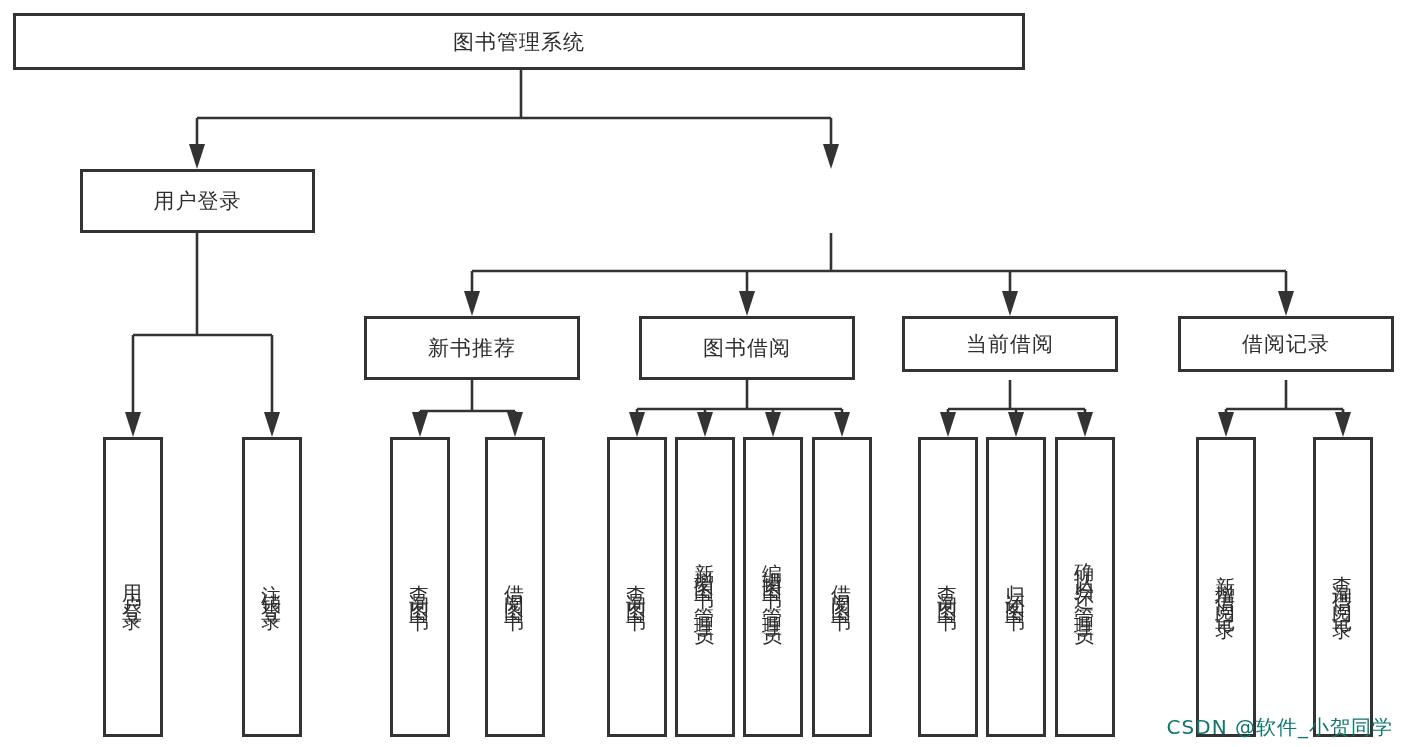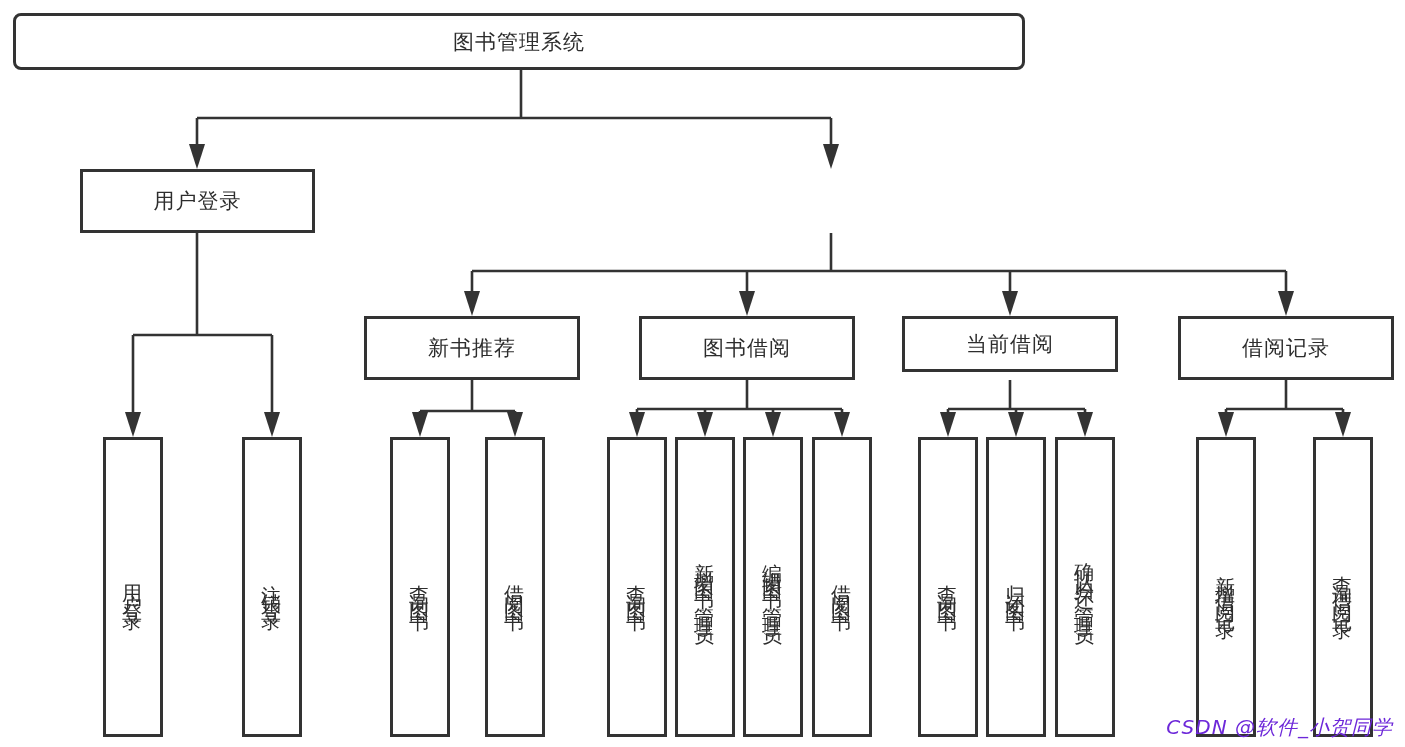--- a/index.html
+++ b/index.html
@@ -33,53 +33,52 @@
     color: #2d2d2d;
   }
   .node.h { font-size: 21px; letter-spacing: 1px; }
   .node.v {
     writing-mode: vertical-rl;
     text-orientation: mixed;
     font-size: 20px;
     letter-spacing: 9px;
   }
   
-  #root          { left: 13px;   top: 13px;  width: 1012px; height: 57px; border-radius: 8px; }
+  #root          { left: 13px;   top: 13px;  width: 1012px; height: 57px; }
   
   #n-user-login  { left: 80px;   top: 169px; width: 235px;  height: 64px; }
   #n-book-mgmt   { left: 711px;  top: 169px; width: 235px;  height: 64px; }
   
   #n-l3-0 { left: 364px;  top: 316px; width: 216px; height: 64px; }
   #n-l3-1 { left: 639px;  top: 316px; width: 216px; height: 64px; }
   #n-l3-2 { left: 902px;  top: 316px; width: 216px; height: 56px; }
-  #n-l3-3 { left: 1178px; top: 316px; width: 216px; height: 64px; }
+  #n-l3-3 { left: 1178px; top: 316px; width: 216px; height: 56px; }
   
   .leaf { top: 437px; width: 60px; height: 300px; }
   #lf-0  { left: 103px;  }
   #lf-1  { left: 242px;  }
   #lf-2  { left: 390px;  }
   #lf-3  { left: 485px;  }
   #lf-4  { left: 607px;  }
   #lf-5  { left: 675px;  }
   #lf-6  { left: 743px;  }
   #lf-7  { left: 812px;  }
   #lf-8  { left: 918px;  }
   #lf-9  { left: 986px;  }
   #lf-10 { left: 1055px; }
   #lf-11 { left: 1196px; }
   #lf-12 { left: 1313px; }
   .watermark {
     position: absolute;
     right: 12px;
     top: 714px;
     font-size: 20px;
-    color: #6d28d9;
+    color: #0f766e;
     letter-spacing: 1px;
     white-space: nowrap;
-    font-style: italic;
   }
   .connectors path { stroke: #333333; stroke-width: 2.6; fill: none; }
   .connectors polygon { fill: #333333; stroke: none; }
 </style>
 </head>
 <body>
 
 <div class="canvas">
 
   <svg class="connectors" viewBox="0 0 1405 747" aria-hidden="true">

